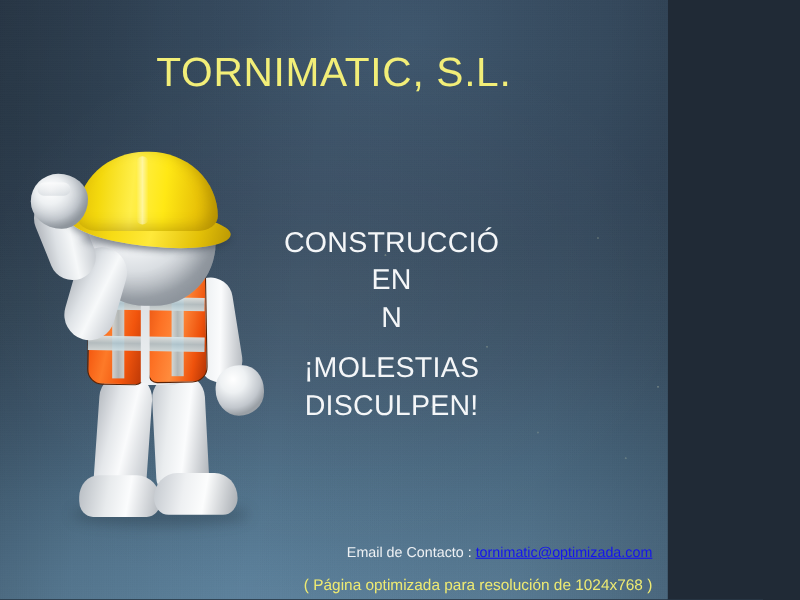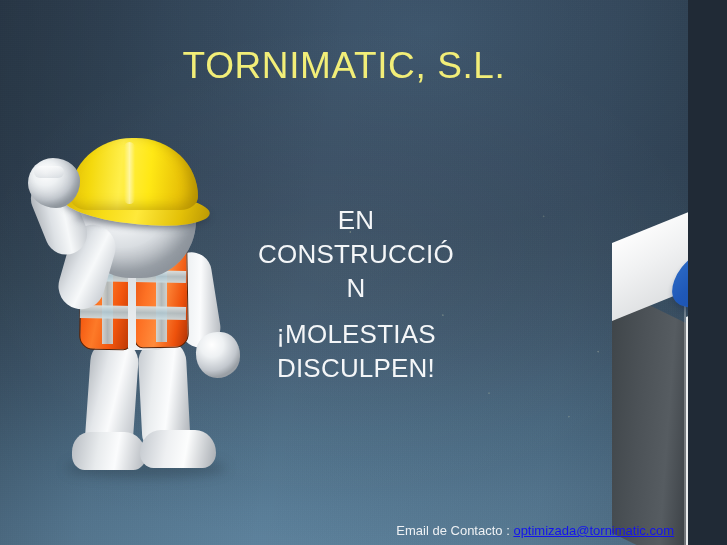--- a/index.html
+++ b/index.html
@@ -7,21 +7,21 @@
     margin: 0;
     padding: 0;
     background: #202a36;
   }
   body {
     font-family: "Liberation Sans", sans-serif;
   }
 
   #page {
     position: relative;
-    width: 688px;
+    width: 607px;
     height: 545px;
     overflow: hidden;
     background-color: #3b5266;
   }
 
   
   .bg-base {
     position: absolute;
     inset: 0;
     background:
@@ -419,28 +419,29 @@
     <div class="box-top"></div>
     <div class="box-edge"></div>
     <div class="box-symbol"></div>
     <div class="box-symbol-hole"></div>
     <div class="box-symbol-stem"></div>
   </div>
 
   <div class="title">TORNIMATIC, S.L.</div>
 
   <div class="center-copy">
+    <div>CONSTRUCCIÓ</div>
     <div>EN</div>
-    <div>CONSTRUCCIÓ</div>
     <div>N</div>
     <div class="line-gap"></div>
     <div>¡MOLESTIAS</div>
     <div>DISCULPEN!</div>
   </div>
 
   <div class="footer">
     <div class="footer-email">
       <span>Email de Contacto :</span>
-      <a href="#">optimizada@tornimatic.com</a>
+      <a href="#">tornimatic@optimizada.com</a>
     </div>
+    <div class="footer-res">( Página optimizada para resolución de 1024x768 )</div>
   </div>
 
 </div>
 
 </body></html>

